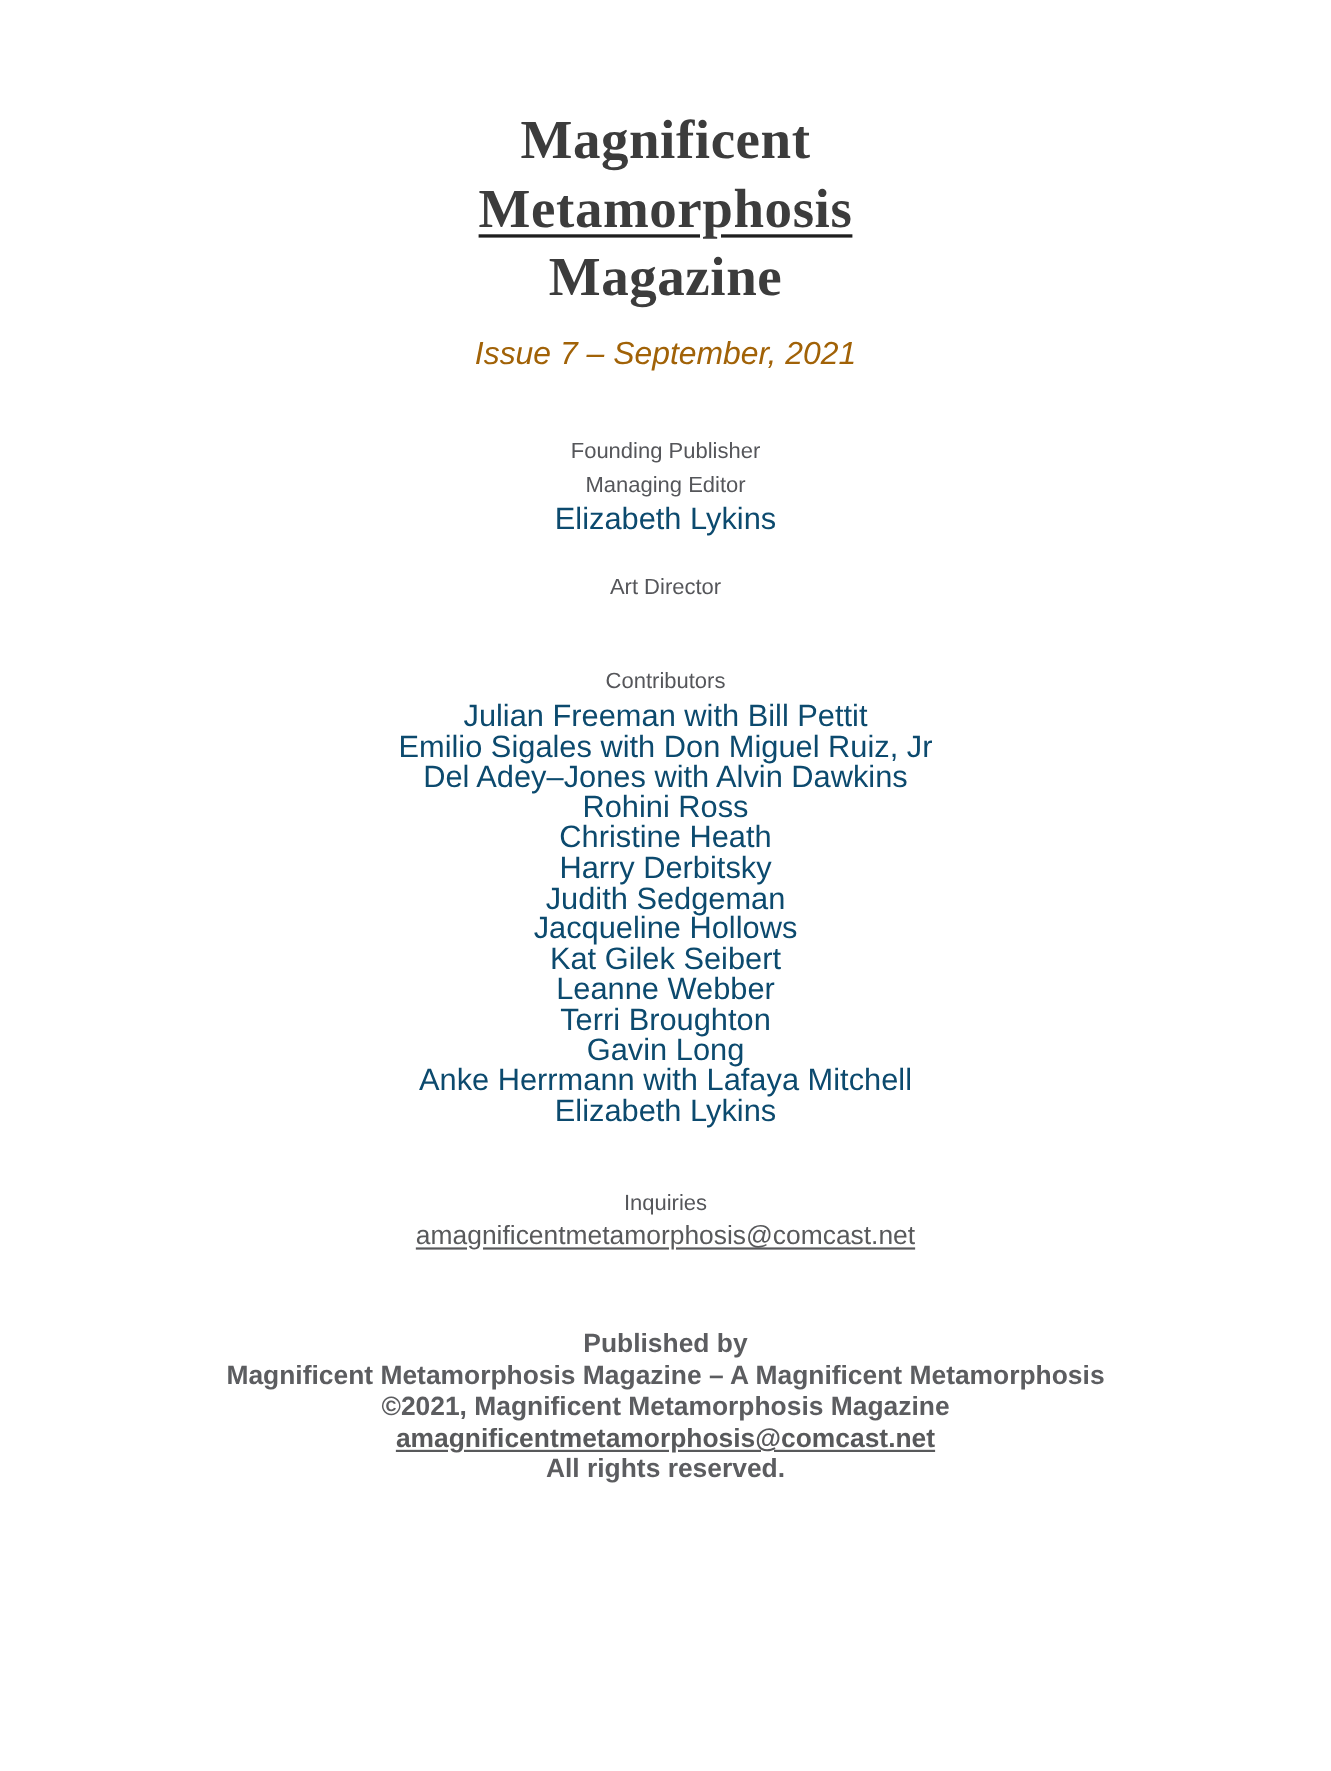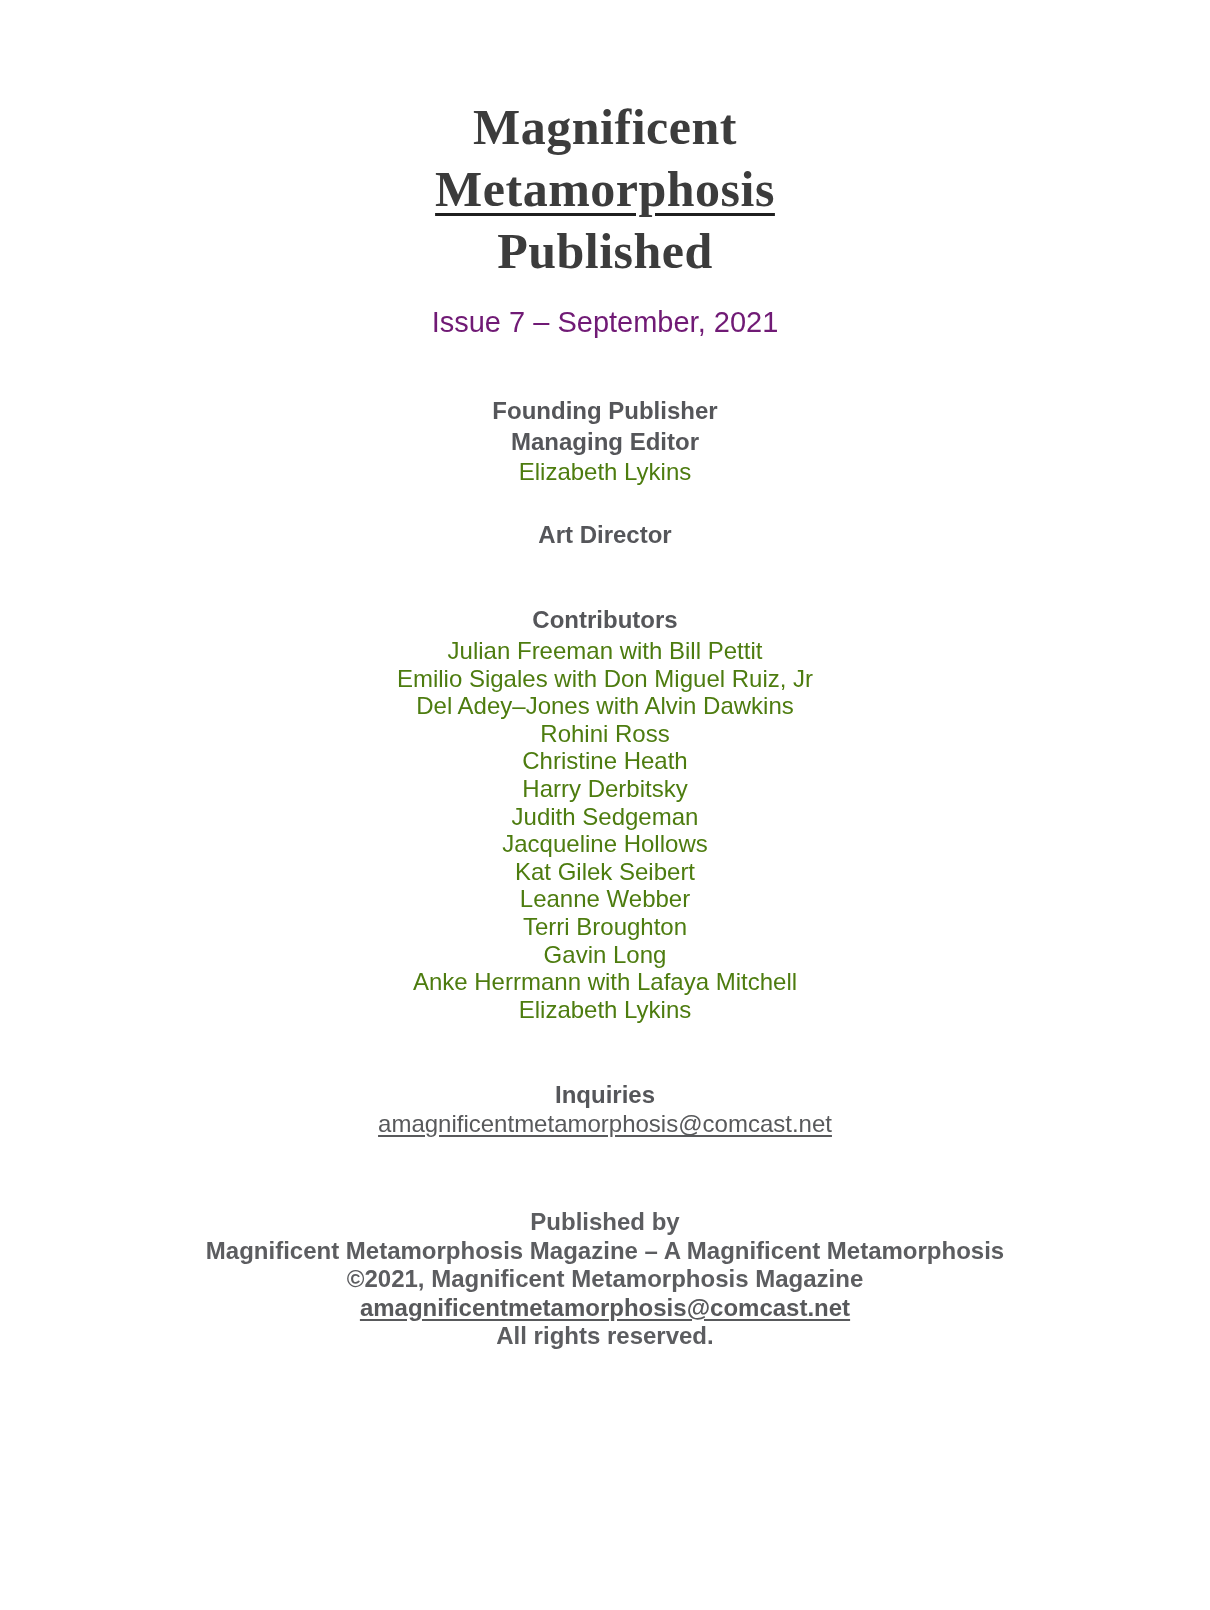--- a/index.html
+++ b/index.html
@@ -33,33 +33,34 @@
   .title .line { display: block; }
   .title .underlined {
     text-decoration: underline;
     text-decoration-thickness: 3px;
     text-underline-offset: 7px;
     text-decoration-color: #1f1f1f;
   }
   .issue {
     margin-top: 24px;
     font-size: 29px;
-    color: #701a75;
+    color: #a16207;
+    font-style: italic;
   }
   
   .section-heading {
-    font-weight: 700;
-    font-size: 24px;
+    font-weight: 400;
+    font-size: 20px;
     line-height: 31px;
     color: #55565a;
   }
   .person-name {
-    font-size: 24px;
+    font-size: 28px;
     line-height: 29px;
-    color: #4d7c0f;
+    color: #0c4a6e;
   }
   .masthead-1 { margin-top: 56px; }
   .masthead-2 { margin-top: 33px; }
   .contributors-block { margin-top: 54px; }
   .contributor-list { margin-top: 2px; }
   .contributor-list .person-name { line-height: 27.6px; }
   .inquiries-block { margin-top: 56px; }
   .email-link {
     display: inline-block;
     font-size: 24px;
@@ -78,21 +79,21 @@
   .publisher-block .pub-line { display: block; }
 </style>
 </head>
 <body>
 
 <div class="page">
 
   <h1 class="title" style="margin:0;">
     <span class="line">Magnificent</span>
     <span class="line"><span class="underlined">Metamorphosis</span></span>
-    <span class="line">Published</span>
+    <span class="line">Magazine</span>
   </h1>
 
   <div class="issue">Issue 7 – September, 2021</div>
 
   <div class="masthead-1">
     <div class="section-heading">Founding Publisher</div>
     <div class="section-heading">Managing Editor</div>
     <div class="person-name">Elizabeth Lykins</div>
   </div>
 

